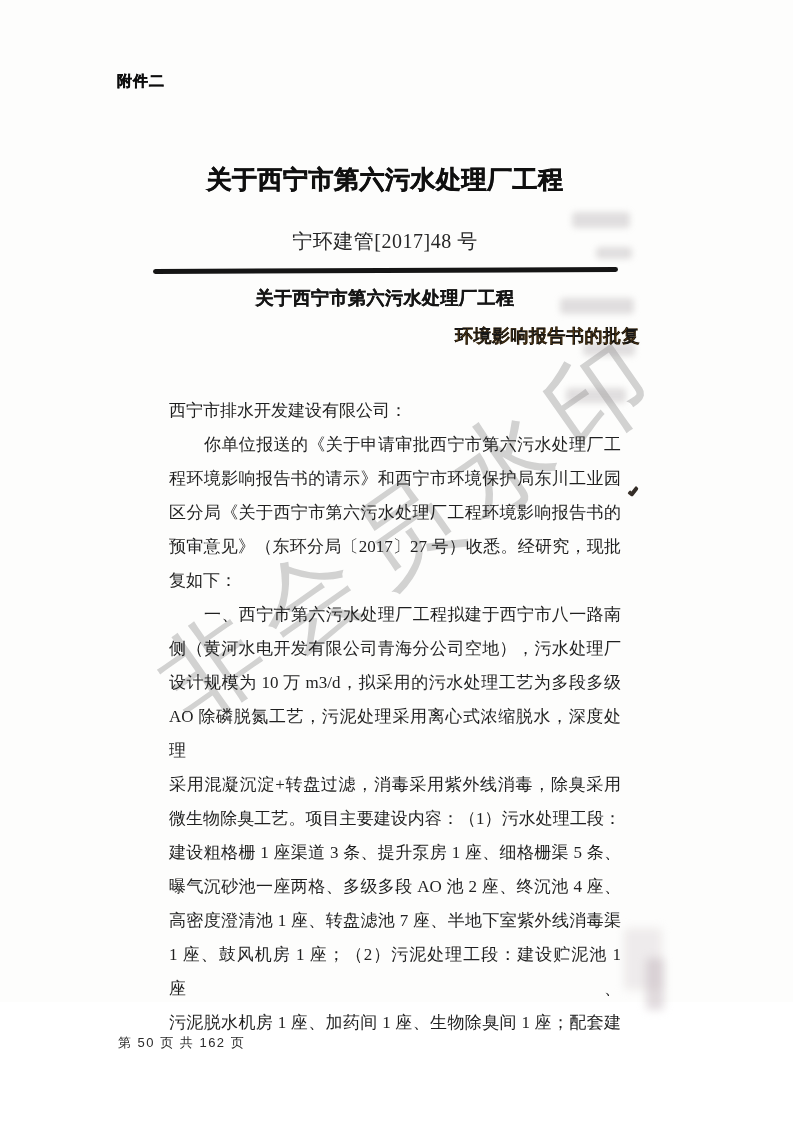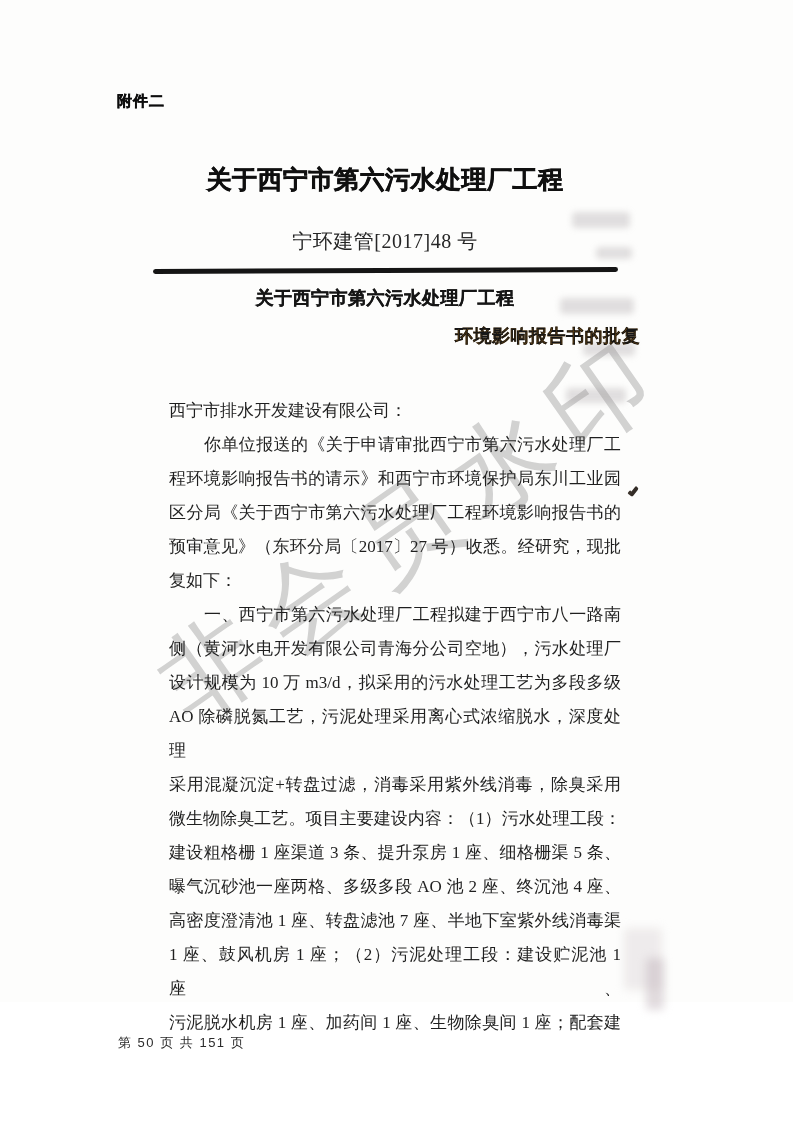--- a/index.html
+++ b/index.html
@@ -2,21 +2,21 @@
 <html><head>
 <meta charset="utf-8">
 <style>
   html,body{margin:0;padding:0;background:#ffffff;}
   .canvas{
     position:relative;width:793px;height:1122px;background:#ffffff;
     overflow:hidden;font-family:"Liberation Serif","DejaVu Serif",serif;color:#222;
   }
   .scan-tint{position:absolute;left:0;top:0;width:793px;height:1002px;background:#fdfdfc;}
   .attachment{
-    position:absolute;left:117px;top:92px;font-family:"Liberation Sans","DejaVu Sans",sans-serif;
+    position:absolute;left:117px;top:72px;font-family:"Liberation Sans","DejaVu Sans",sans-serif;
     font-size:15px;font-weight:800;letter-spacing:1px;color:#0d0d0d;
     -webkit-text-stroke:0.4px #0d0d0d;
   }
   .title{
     position:absolute;left:130px;top:163px;width:510px;text-align:center;
     font-size:25px;font-weight:800;letter-spacing:0.5px;color:#101010;
     font-family:"Liberation Serif","DejaVu Serif",serif;
     -webkit-text-stroke:0.5px #101010;
   }
   .docnum{
@@ -115,15 +115,15 @@
     <div class="bline">微生物除臭工艺。项目主要建设内容：（1）污水处理工段：</div>
     <div class="bline">建设粗格栅 1 座渠道 3 条、提升泵房 1 座、细格栅渠 5 条、</div>
     <div class="bline">曝气沉砂池一座两格、多级多段 AO 池 2 座、终沉池 4 座、</div>
     <div class="bline">高密度澄清池 1 座、转盘滤池 7 座、半地下室紫外线消毒渠</div>
     <div class="bline">1 座、鼓风机房 1 座；（2）污泥处理工段：建设贮泥池 1 座、</div>
     <div class="bline">污泥脱水机房 1 座、加药间 1 座、生物除臭间 1 座；配套建</div>
   </div>
 
   <div class="penmark"></div>
 
-  <div class="footer">第 50 页 共 151 页</div>
+  <div class="footer">第 50 页 共 162 页</div>
 
 </div>
 
 </body></html>

